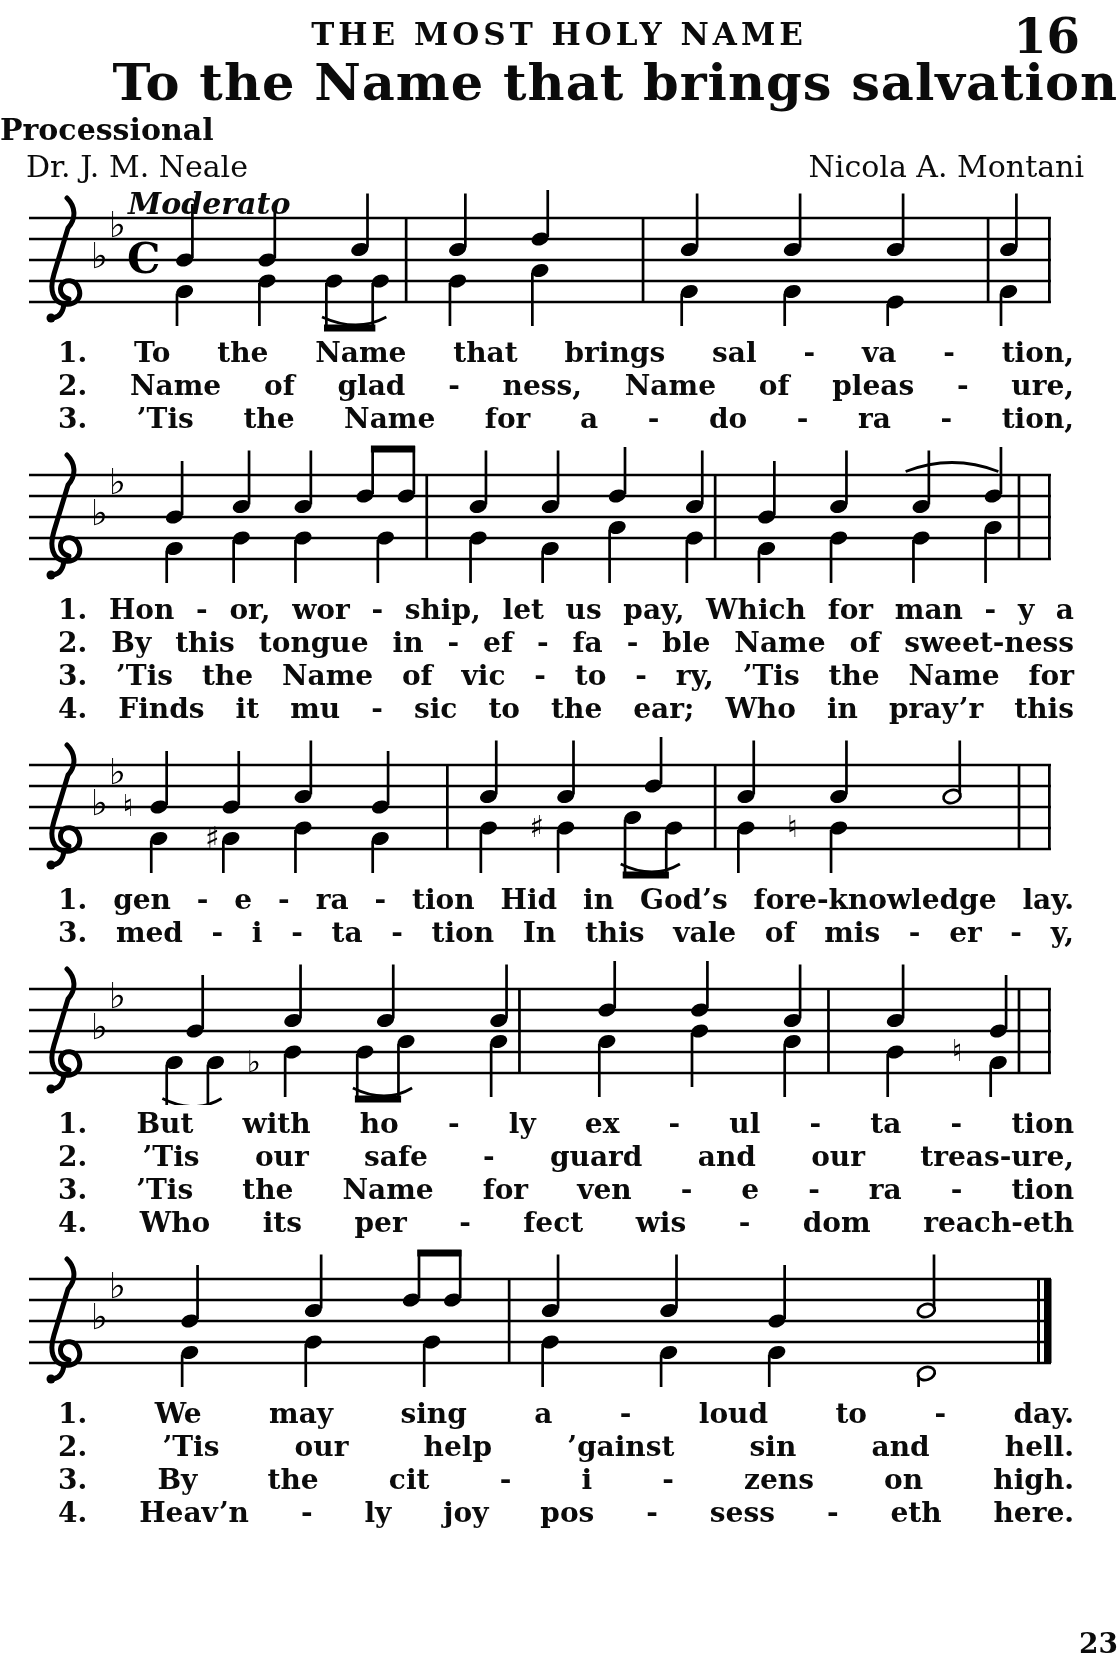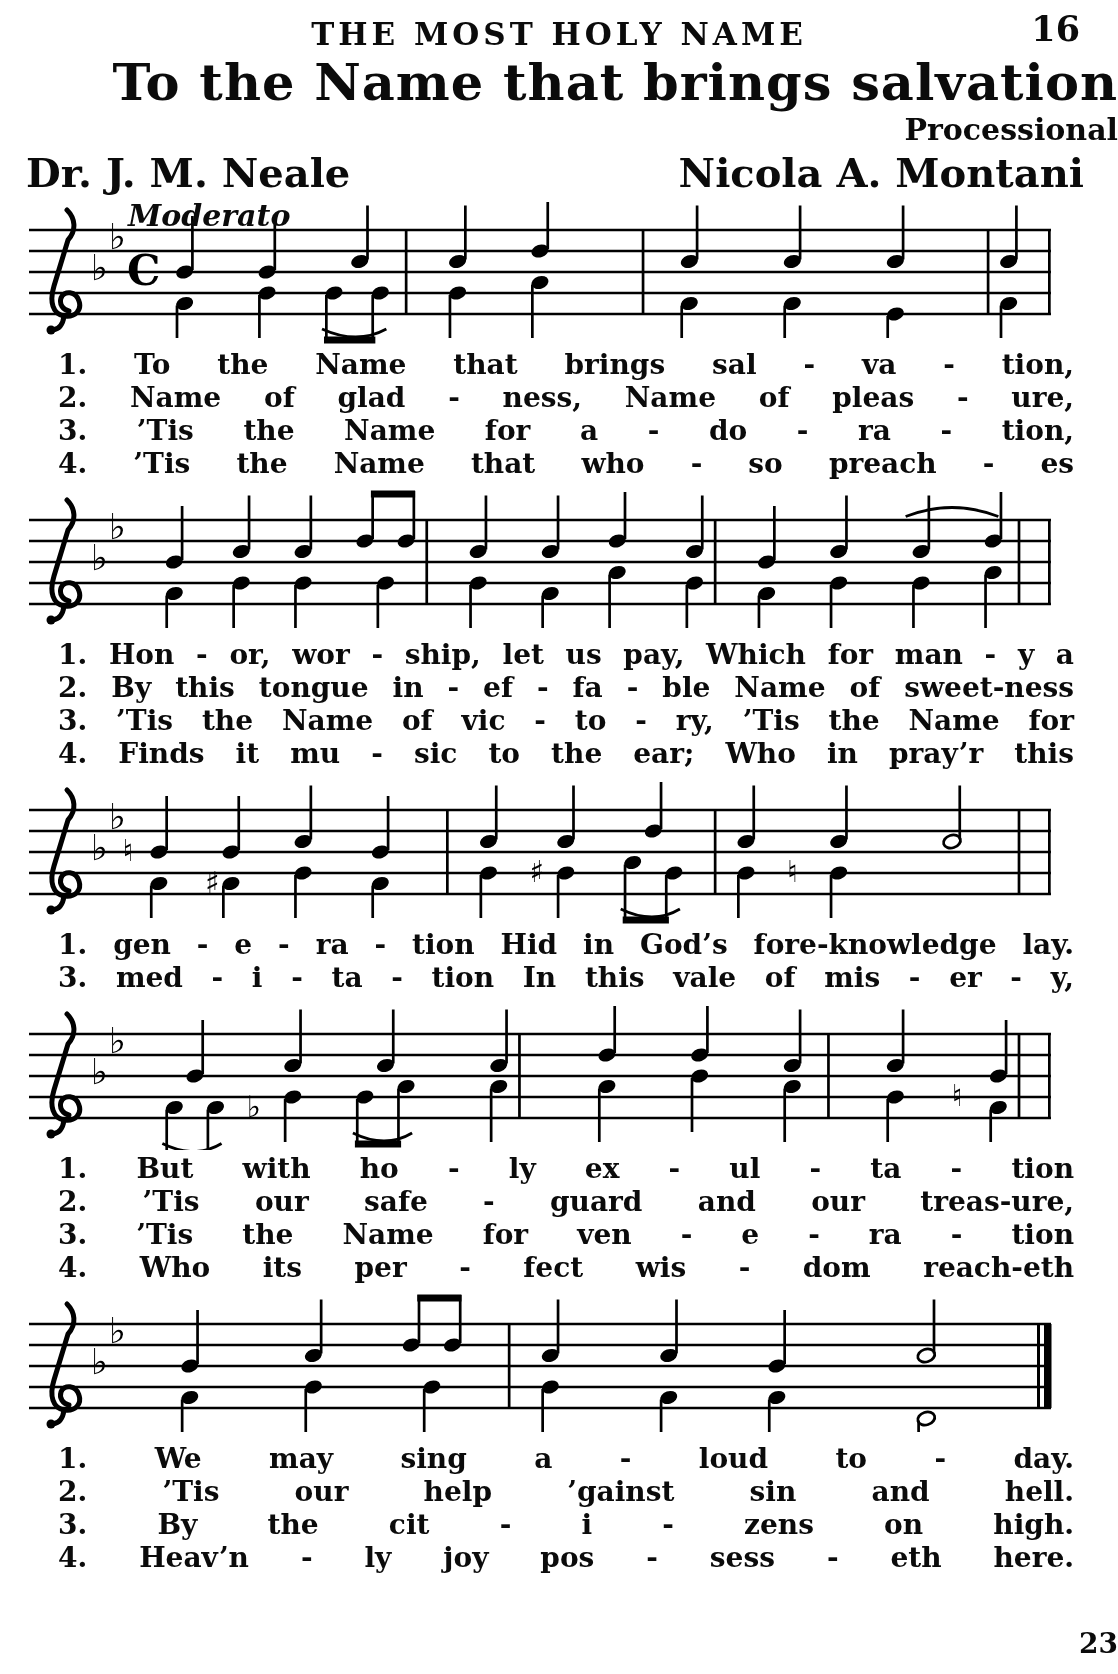--- a/index.html
+++ b/index.html
@@ -8,32 +8,32 @@
     font-family:"DejaVu Serif","Liberation Serif",serif;
     position:relative;overflow:hidden;
     -webkit-font-smoothing:antialiased;
   }
   .page{position:relative;width:1118px;height:1674px;}
   .series-title{
     text-align:center;font-weight:bold;font-size:31px;letter-spacing:4px;
     padding-top:16px;
   }
   .hymn-number-top{
-    position:absolute;top:8px;right:38px;font-size:35px;font-weight:bold;
+    position:absolute;top:8px;right:38px;font-size:48px;font-weight:bold;
   }
   .hymn-title{
     text-align:right;font-weight:bold;font-size:51px;letter-spacing:1px;
     margin-top:4px;line-height:1.05;
   }
   .hymn-subtitle{
-    text-align:right;font-size:30px;font-weight:600;margin-top:2px;
+    text-align:left;font-size:30px;font-weight:600;margin-top:2px;
   }
   .authors{
     display:flex;justify-content:space-between;
-    padding:2px 34px 0 26px;font-size:40px;font-weight:bold;
+    padding:2px 34px 0 26px;font-size:30px;font-weight:normal;
   }
   .system{position:relative;}
   .tempo-marking{
     position:absolute;top:2px;left:128px;font-style:italic;font-weight:bold;
     font-size:30px;z-index:2;
   }
   svg.staff-svg{display:block;margin-left:25px;}
   .lyrics{padding:2px 44px 6px 58px;}
   .lyric-line{
     font-size:28px;font-weight:bold;line-height:33px;
@@ -113,21 +113,20 @@
         <ellipse cx="355.34999999999997" cy="97" rx="8.7" ry="6.3" transform="rotate(-18 355.34999999999997 97)" fill="#000"></ellipse>
         <rect x="300" y="99" width="2.7" height="48" fill="#000"></rect>
         <rect x="346.34999999999997" y="99" width="2.7" height="48" fill="#000"></rect>
         <line x1="299" y1="144" x2="350.34999999999997" y2="144" stroke="#000" stroke-width="7"></line>
         <path d="M 297 133 Q 332.17499999999995 149 361.34999999999997 133" fill="none" stroke="#000" stroke-width="2.8"></path>
       </svg>
     <div class="lyrics">
       <div class="lyric-line">1. To the Name that brings sal - va - tion,</div>
       <div class="lyric-line">2. Name of glad - ness, Name of pleas - ure,</div>
       <div class="lyric-line">3. ’Tis the Name for a - do - ra - tion,</div>
-      <div class="lyric-line">4. ’Tis the Name that who - so preach - es</div>
     </div>
   </div>
 
   <div class="system">
     <svg class="staff-svg" width="1030" height="150" viewBox="0 0 1030 150">
         <line x1="4" y1="34" x2="1026" y2="34" stroke="#000" stroke-width="2.3"></line>
         <line x1="4" y1="55" x2="1026" y2="55" stroke="#000" stroke-width="2.3"></line>
         <line x1="4" y1="76" x2="1026" y2="76" stroke="#000" stroke-width="2.3"></line>
         <line x1="4" y1="97" x2="1026" y2="97" stroke="#000" stroke-width="2.3"></line>
         <line x1="4" y1="118" x2="1026" y2="118" stroke="#000" stroke-width="2.3"></line>

